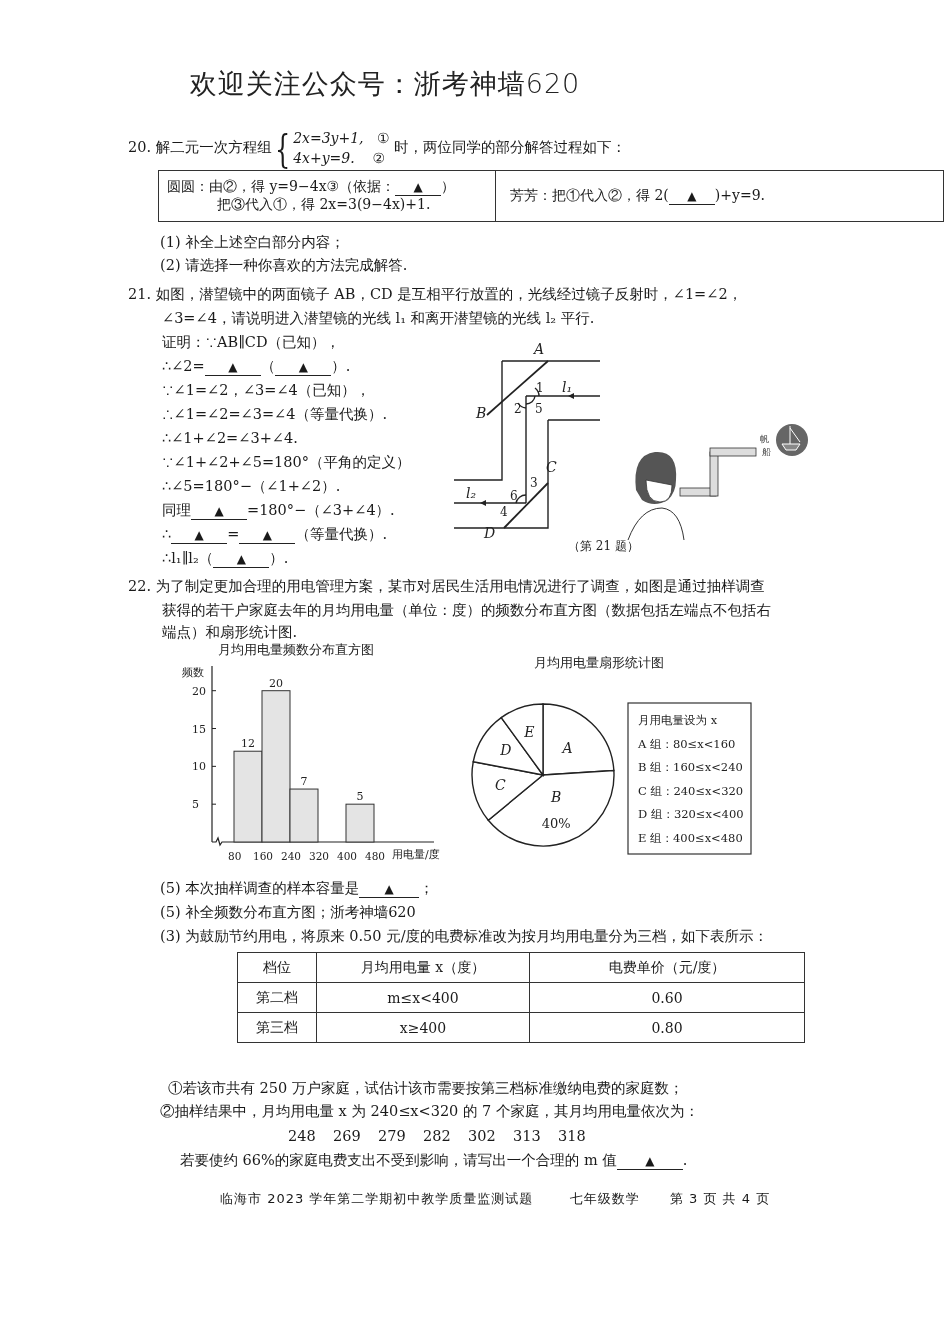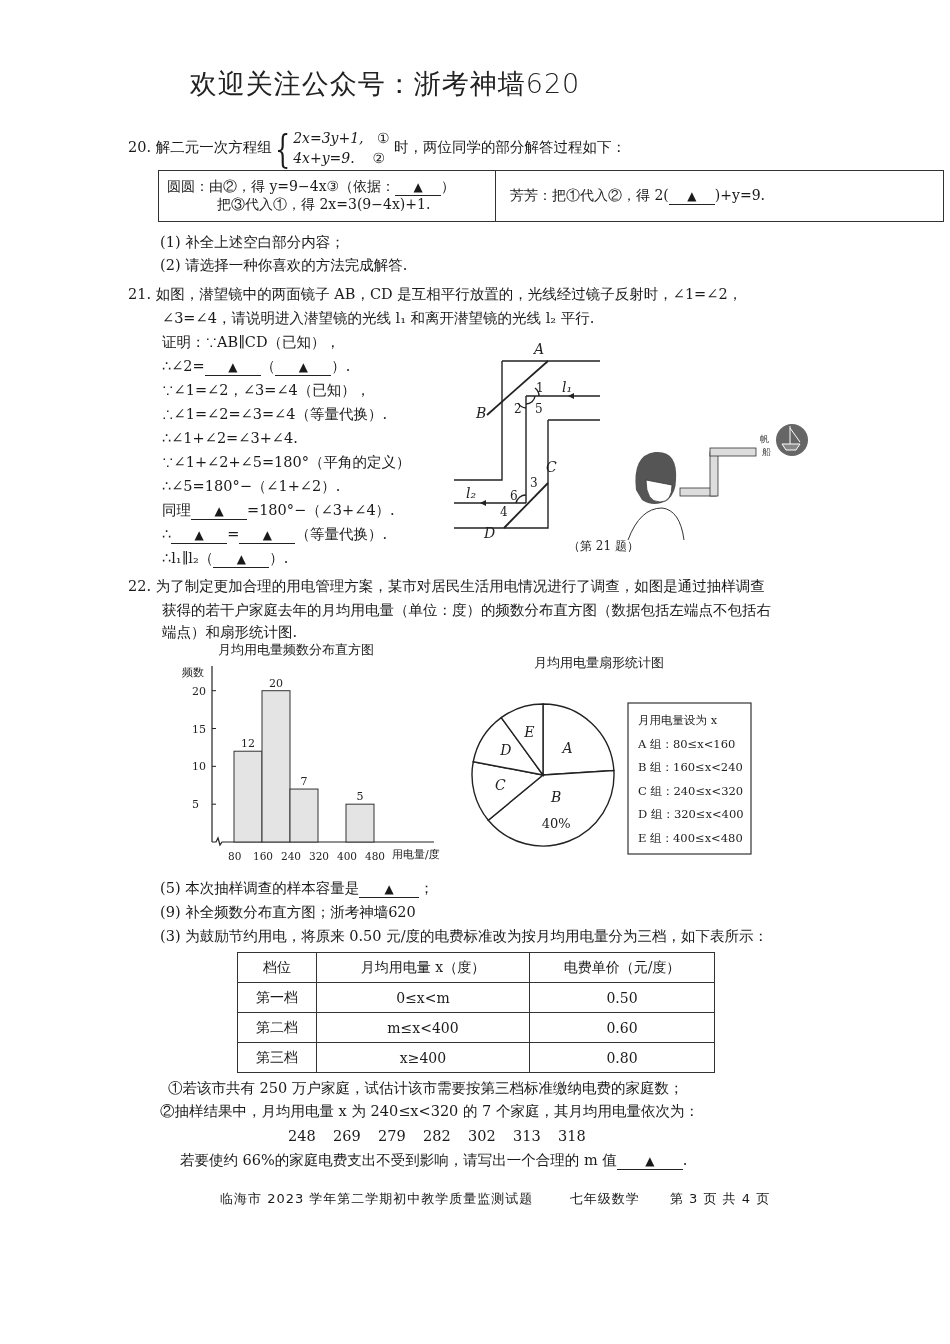--- a/index.html
+++ b/index.html
@@ -176,34 +176,29 @@
       <text x="178" y="121">B 组：160≤x&lt;240</text>
       <text x="178" y="144.5">C 组：240≤x&lt;320</text>
       <text x="178" y="168">D 组：320≤x&lt;400</text>
       <text x="178" y="191.5">E 组：400≤x&lt;480</text>
     </g>
 </svg>
 
 <div class="abs t" style="left:160px;top:876px;">
   <span>(5) 本次抽样调查的样本容量是</span><span class="blank" style="min-width:60px;"><span class="tri">▲</span></span><span>；</span>
 </div>
-<div class="abs t" style="left:160px;top:900px;">(9) 补全频数分布直方图；浙考神墙620</div>
+<div class="abs t" style="left:160px;top:900px;">(5) 补全频数分布直方图；浙考神墙620</div>
 <div class="abs t" style="left:160px;top:924px;">(3) 为鼓励节约用电，将原来 0.50 元/度的电费标准改为按月均用电量分为三档，如下表所示：</div>
 
-<table class="abs box rate" style="left:237px;top:952px;width:478px;border-collapse:collapse;">
+<table class="abs box rate" style="left:237px;top:952px;width:568px;border-collapse:collapse;">
   <tbody>
       <tr>
     <td style="width:76px;">档位</td>
     <td style="width:210px;">月均用电量 x（度）</td>
     <td>电费单价（元/度）</td>
-  </tr>
-  <tr>
-    <td>第一档</td>
-    <td>0≤x&lt;m</td>
-    <td>0.50</td>
   </tr>
   <tr>
     <td>第二档</td>
     <td>m≤x&lt;400</td>
     <td>0.60</td>
   </tr>
   <tr>
     <td>第三档</td>
     <td>x≥400</td>
     <td>0.80</td>

